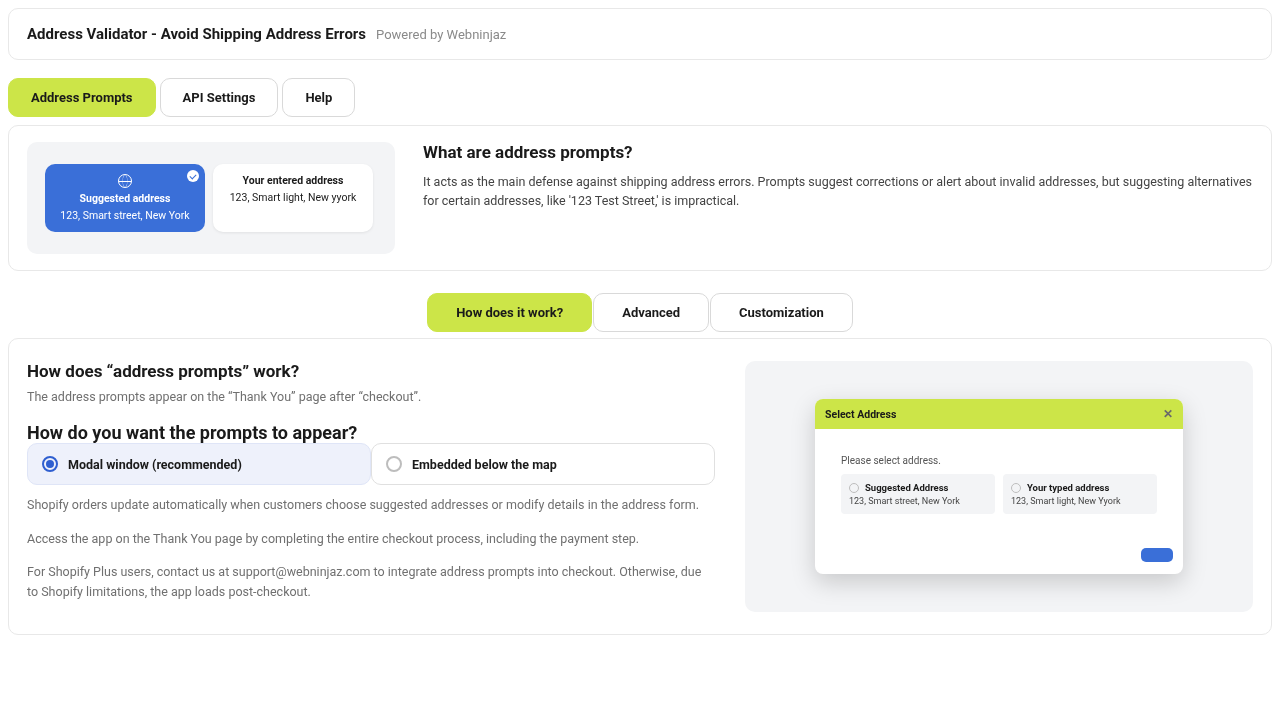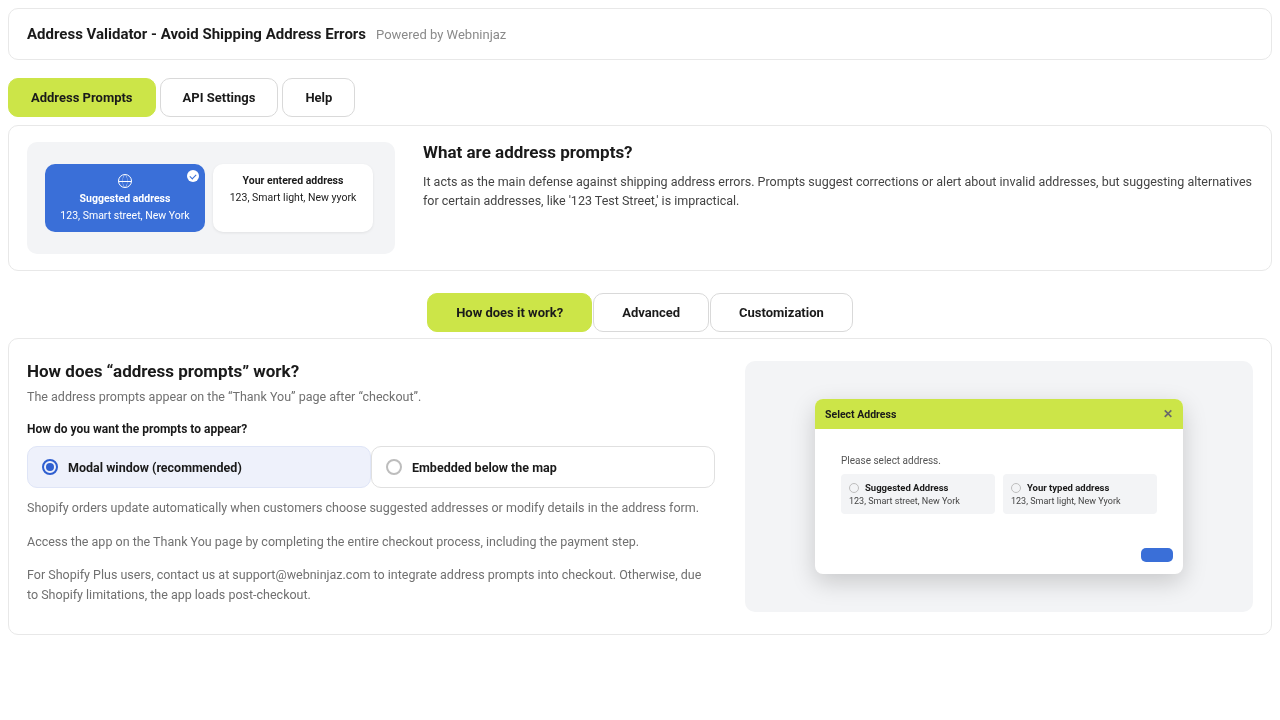--- a/index.html
+++ b/index.html
@@ -25,21 +25,21 @@
 .check-ico::after{content:"";width:5px;height:3px;border-left:1.5px solid #3a6fd8;border-bottom:1.5px solid #3a6fd8;transform:rotate(-45deg);margin-top:-1px}
 .explain{flex:1}
 .explain h2{font-size:17px;font-weight:700;margin-bottom:10px}
 .explain p{font-size:12.5px;color:#444;line-height:1.55}
 .subtabs{display:flex;gap:1px;justify-content:center;margin:22px 0 6px 0}
 .subtabs .tab{padding:11px 28px}
 .how-card{padding:22px 18px;display:flex;gap:30px}
 .how-left{flex:1 1 58%}
 .how-left h2{font-size:17px;font-weight:700;margin-bottom:6px}
 .muted{color:#707070;font-size:12.5px;line-height:1.55}
-.q{font-weight:700;font-size:12px;margin:16px 0 10px 0}
+.q{font-weight:700;font-size:18px;margin:16px 0 0 0}
 .opts{display:flex;}
 .opt{flex:1;border:1px solid #e0e0e0;border-radius:10px;padding:12px 14px;display:flex;align-items:center;gap:10px;background:#fff;cursor:pointer}
 .opt.sel{background:#eef1fb;border-color:#dfe5f7}
 .radio{width:16px;height:16px;border:2px solid #bdbdbd;border-radius:50%;position:relative;flex-shrink:0}
 .opt.sel .radio{border-color:#2f5fd0}
 .opt.sel .radio::after{content:"";position:absolute;inset:2px;background:#2f5fd0;border-radius:50%}
 .opt-label{font-weight:700;font-size:12.5px}
 .notespace{margin-top:10px;display:flex;flex-direction:column;gap:14px}
 .how-right{flex:0 0 500px;background:#f3f4f6;border-radius:10px;padding:38px 70px;display:flex;align-items:center;justify-content:center}
 .modal{background:#fff;border-radius:8px;width:368px;box-shadow:0 8px 24px rgba(0,0,0,0.18);overflow:hidden}

